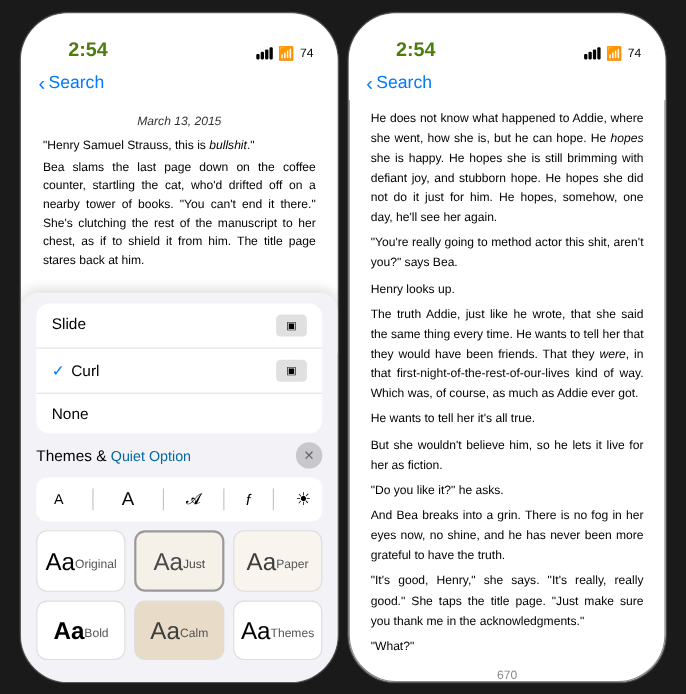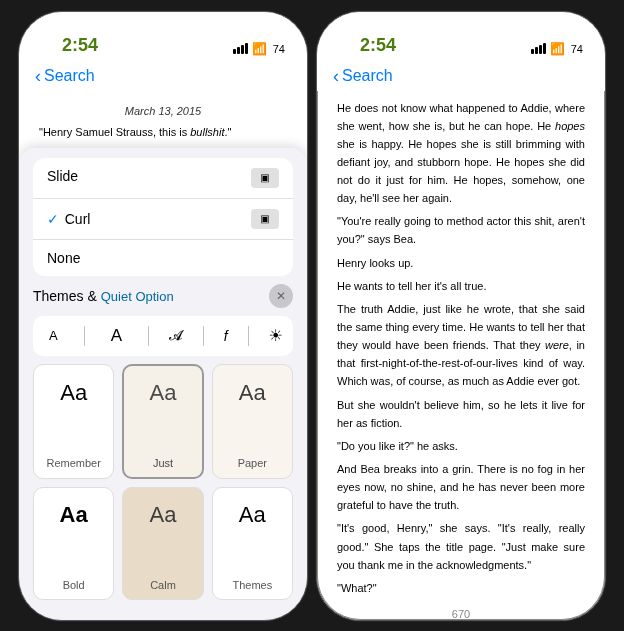--- a/index.html
+++ b/index.html
@@ -235,27 +235,26 @@
     .themes-grid {
       display: grid;
       grid-template-columns: repeat(3, 1fr);
       gap: 8px;
     }
 
     .theme-card {
       border-radius: 10px;
       overflow: hidden;
       display: flex;
-      flex-direction: column;
+      flex-direction: row;
       align-items: center;
       justify-content: center;
       padding: 14px 8px 8px;
       cursor: pointer;
       border: 1px solid #ddd;
-      gap: 47px;
     }
 
     .theme-card.selected {
       border: 2px solid #aaa;
     }
 
     .theme-card .theme-aa {
       font-size: 22px;
       font-weight: 400;
       margin-bottom: 4px;
@@ -383,21 +382,21 @@
         <div class="font-divider"></div>
         <span class="font-icon" style="font-style:italic">f</span>
         <div class="font-divider"></div>
         <span class="sun-icon">☀</span>
       </div>
 
       <div class="themes-grid">
 
         <div class="theme-card" style="background:#fff;border-color:#ddd">
           <span class="theme-aa" style="color:#000">Aa</span>
-          <span class="theme-label">Remember</span>
+          <span class="theme-label">Original</span>
         </div>
 
         <div class="theme-card selected" style="background:#f5f0e8;border-color:#999">
           <span class="theme-aa" style="color:#4a4a4a">Aa</span>
           <span class="theme-label" style="color:#4a4a4a">Just</span>
         </div>
 
         <div class="theme-card" style="background:#f9f5ee;border-color:#ddd">
           <span class="theme-aa" style="color:#3d3d3d">Aa</span>
           <span class="theme-label">Paper</span>
@@ -444,22 +443,22 @@
         <div class="nav-back">
           <span style="font-size:18px">‹</span>
           <span>Search</span>
         </div>
       </div>
 
       <div class="reading-content">
         <p>He does not know what happened to Addie, where she went, how she is, but he can hope. He <em>hopes</em> she is happy. He hopes she is still brimming with defiant joy, and stubborn hope. He hopes she did not do it just for him. He hopes, somehow, one day, he'll see her again.</p>
         <p>"You're really going to method actor this shit, aren't you?" says Bea.</p>
         <p>Henry looks up.</p>
+        <p>The truth Addie, just like he wrote, that she said the same thing every time. He wants to tell her that they would have been friends. That they <em>were</em>, in that first-night-of-the-rest-of-our-lives kind of way. Which was, of course, as much as Addie ever got.</p>
         <p>He wants to tell her it's all true.</p>
-        <p>The truth Addie, just like he wrote, that she said the same thing every time. He wants to tell her that they would have been friends. That they <em>were</em>, in that first-night-of-the-rest-of-our-lives kind of way. Which was, of course, as much as Addie ever got.</p>
         <p>But she wouldn't believe him, so he lets it live for her as fiction.</p>
         <p>"Do you like it?" he asks.</p>
         <p>And Bea breaks into a grin. There is no fog in her eyes now, no shine, and he has never been more grateful to have the truth.</p>
         <p>"It's good, Henry," she says. "It's really, really good." She taps the title page. "Just make sure you thank me in the acknowledgments."</p>
         <p>"What?"</p>
         <p>"My thesis. Remember? I wanted to do it  the girl in those pieces. The ghost in the  still. That's her, isn't it?"</p>
 
       </div>
 
       <div class="page-counter">

